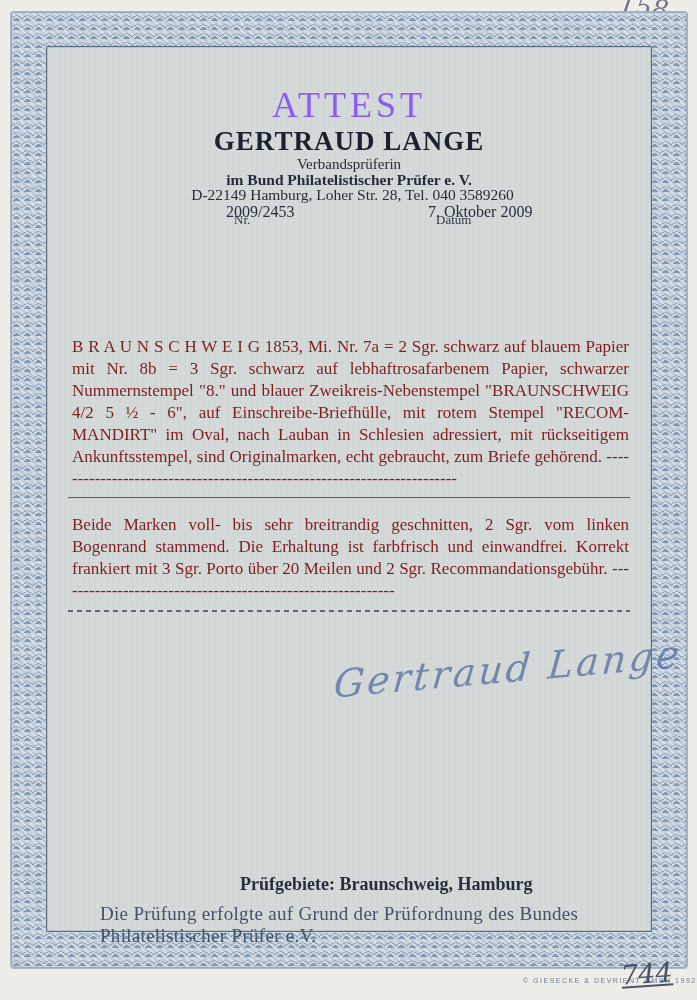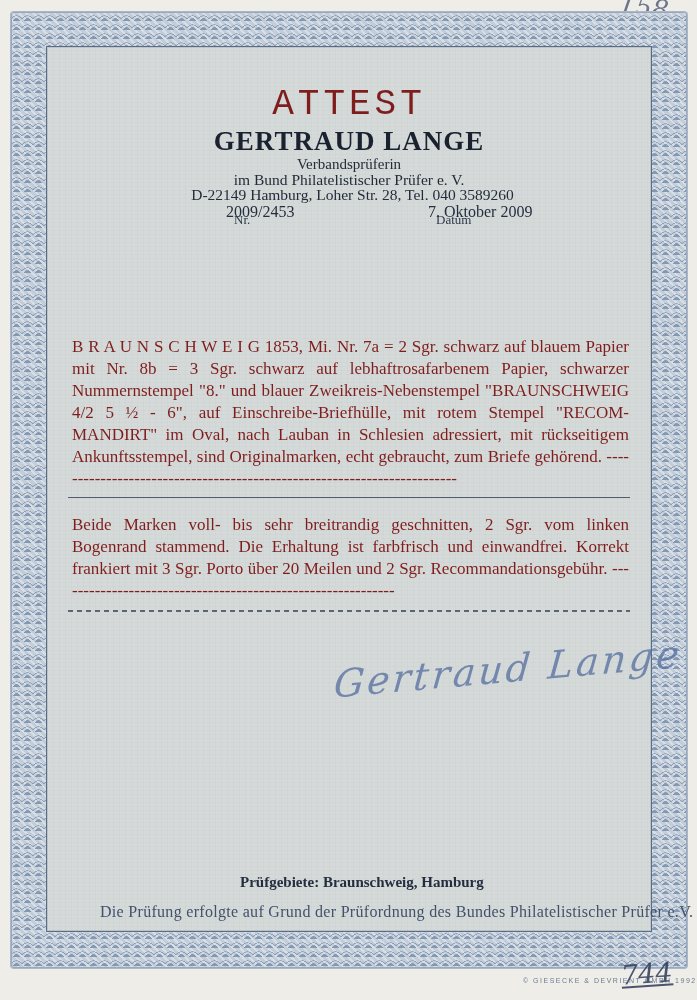--- a/index.html
+++ b/index.html
@@ -25,24 +25,24 @@
     background-image:
       repeating-linear-gradient(0deg, rgba(130,150,170,.06) 0 1px, transparent 1px 4px),
       repeating-linear-gradient(90deg, rgba(120,140,165,.05) 0 1px, transparent 1px 6px);
     border:1px solid #5b6c85;
     box-shadow:inset 0 0 0 1px rgba(140,158,180,.35);
   }
 
   .abs{position:absolute;}
   .center{left:48px;right:47px;text-align:center;}
 
-  .title{top:84px;font-size:36px;letter-spacing:4px;color:#7f1d1d;font-weight:400;font-family:Liberation Mono, monospace;}
+  .title{top:84px;font-size:36px;letter-spacing:4px;color:#8b5cf6;font-weight:400;}
   .name{top:126px;font-size:27px;font-weight:bold;letter-spacing:1px;color:#1a2230;}
   .role{top:156px;font-size:15px;color:#232c3a;}
-  .org{top:171px;font-size:15.5px;color:#232c3a;}
+  .org{top:171px;font-size:15.5px;color:#232c3a;font-weight:bold;}
   .addr{top:186px;font-size:15.5px;color:#232c3a;padding-left:7px;}
 
   .meta-label{font-size:13px;color:#2e3849;margin-left:36px;}
   .meta-value{font-size:16px;color:#242e3f;}
   .nr-label{left:198px;top:212px;}
   .nr-value{left:226px;top:203px;}
   .datum-label{left:400px;top:212px;text-align:center;}
   .datum-value{left:428px;top:203px;}
 
   .para{left:72px;width:557px;font-size:17px;line-height:22px;color:#7f1d1d;text-align:justify;}
@@ -61,22 +61,22 @@
     color:rgba(88,113,162,.78);
     transform:rotate(-5deg) skewX(-10deg);transform-origin:left top;
     white-space:nowrap;
   }
   .hand-top{right:28px;top:-8px;font-size:26px;color:rgba(75,88,115,.8);
     transform:rotate(8deg);}
   .hand-bottom{right:24px;top:958px;font-size:27px;color:rgba(55,66,95,.9);
     transform:rotate(-4deg);text-decoration:underline;}
 
   .photocopy{left:72px;top:868px;font-size:19.5px;color:#242e3f;letter-spacing:.5px;}
-  .gebiete{left:240px;top:874px;font-size:15px;font-weight:bold;color:#242e3f;}
-  .legal{left:100px;top:903px;font-size:16px;color:#42526b;letter-spacing:.3px;}
+  .gebiete{left:240px;top:874px;font-size:18px;font-weight:bold;color:#242e3f;}
+  .legal{left:100px;top:903px;font-size:19px;color:#42526b;letter-spacing:.3px;}
 
   .credit{left:523px;top:977px;font-size:7px;letter-spacing:1.5px;color:#6a7b93;
     font-family:"Liberation Sans",sans-serif;white-space:nowrap;}
 </style>
 </head>
 <body>
 
 <div class="page">
 
   <div class="abs handwriting hand-top">158</div>

